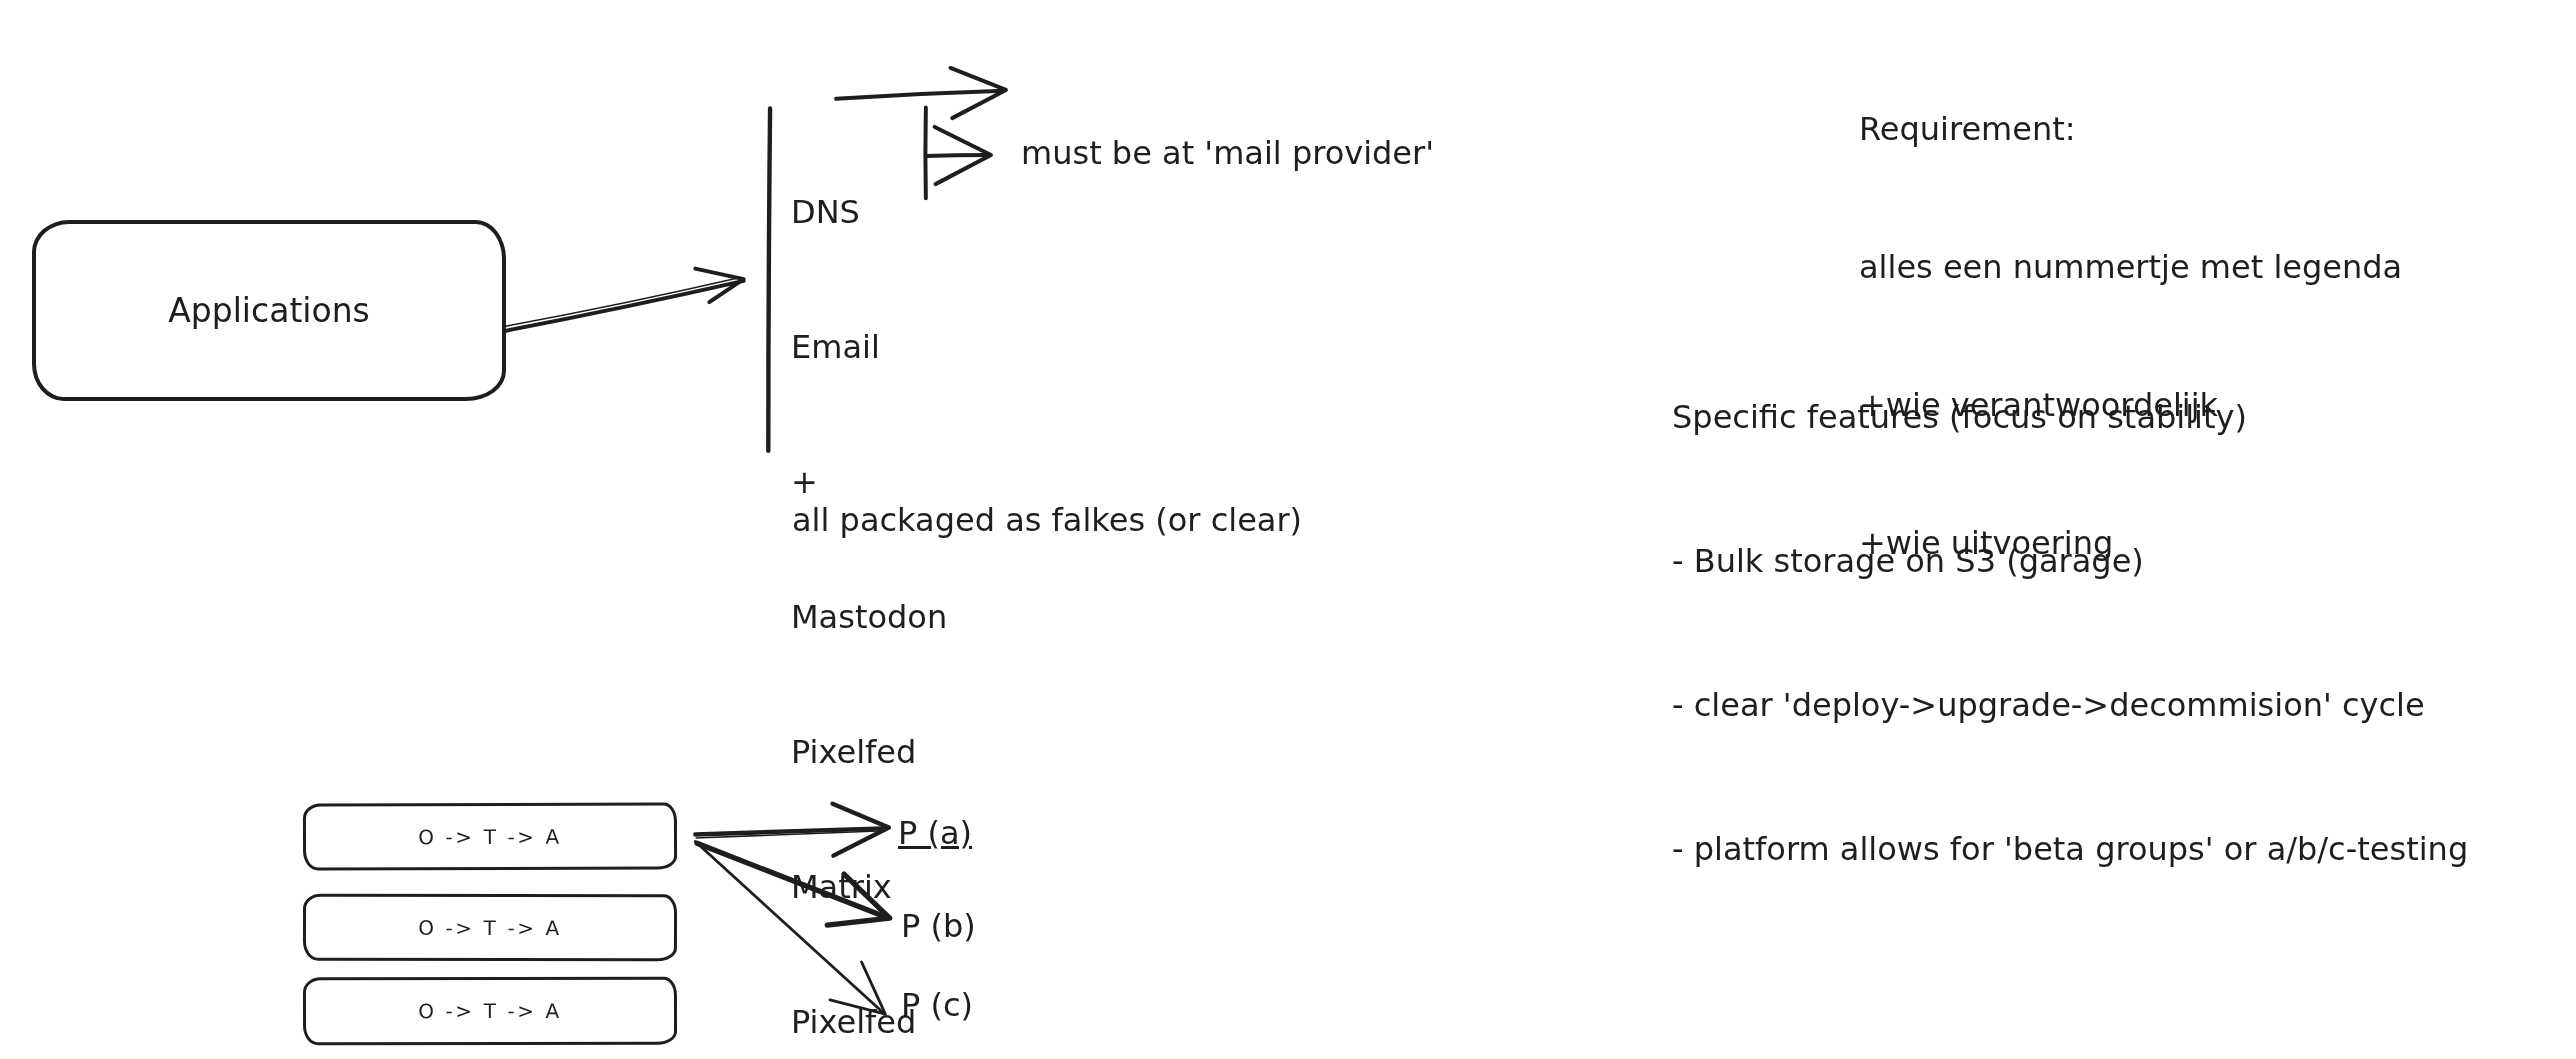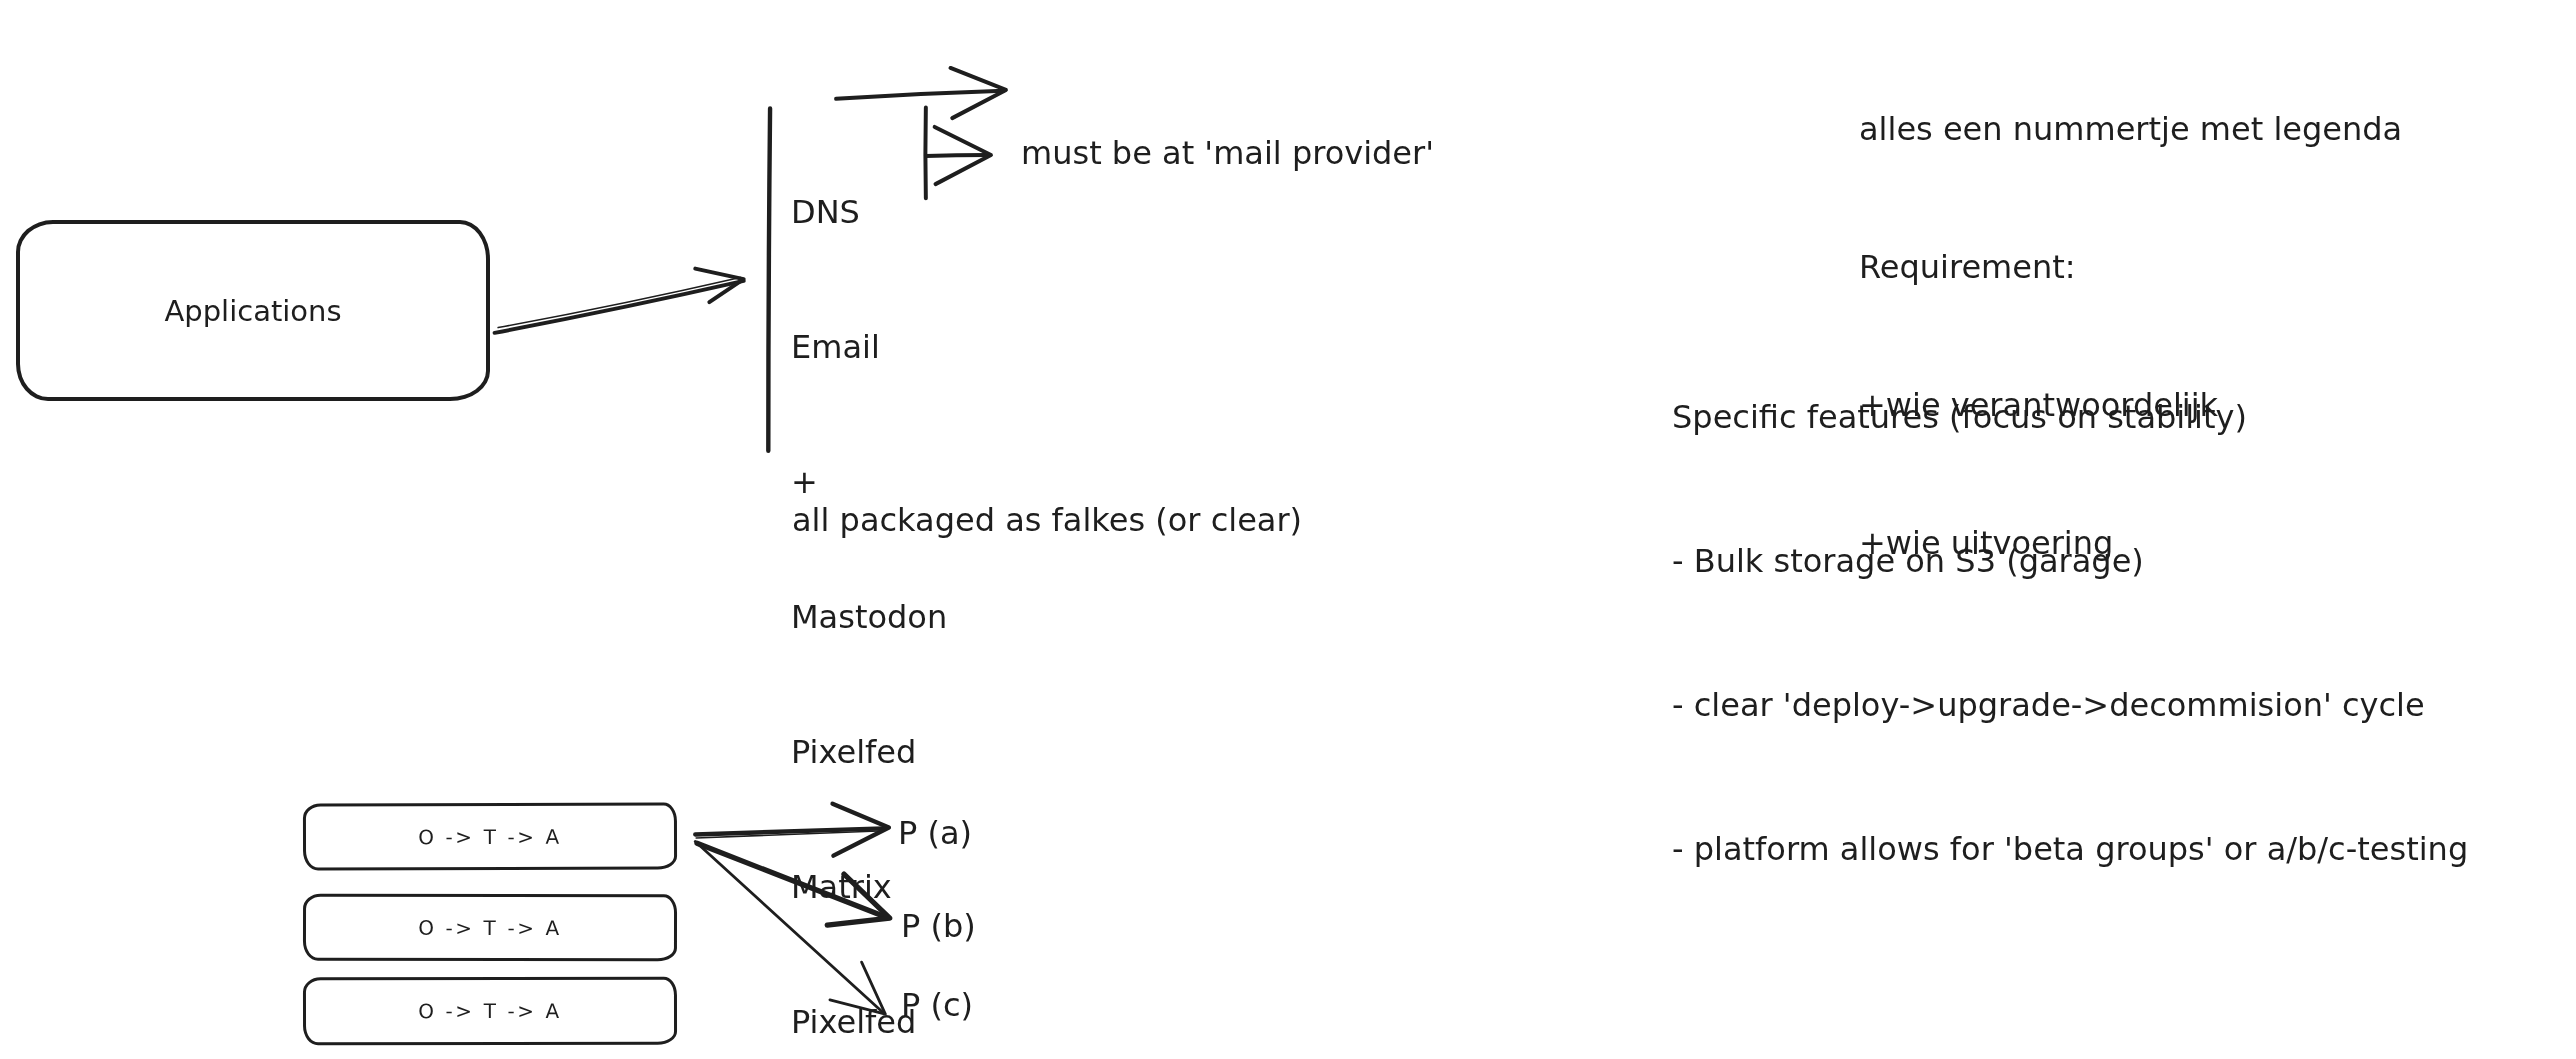--- a/index.html
+++ b/index.html
@@ -31,25 +31,25 @@
   .hand-box {
     position: absolute;
     border: 3.5px solid #1e1e1e;
     background: #ffffff;
     display: flex;
     align-items: center;
     justify-content: center;
     box-sizing: border-box;
   }
   .app-box {
-    left: 16px; top: 220px;
+    left: 32px; top: 220px;
     width: 474px; height: 181px;
     border-radius: 37px 30px 40px 32px / 32px 39px 30px 37px;
     border-width: 4.4px;
-    font-size: 29px;
+    font-size: 33px;
   }
   .pipe-box {
     left: 303px;
     width: 374px; height: 67px;
     border-radius: 17.6px 13.2px 19.4px 15px / 15px 18.5px 13.2px 19.4px;
     font-size: 20px;
   }
   .pipe-box .pipe-label { letter-spacing: 2.6px; }
   .pipe-box-1 { top: 803px; transform: rotate(-0.15deg); }
   .pipe-box-2 { top: 894px; transform: rotate(0.1deg); }
@@ -79,21 +79,21 @@
   .feat-note {
     left: 1672px; top: 297px;
     line-height: 48px;
   }
   .p-label {
     position: absolute;
     font-size: 32px;
     line-height: 44px;
     white-space: pre;
   }
-  .p-label-a { left: 898px; top: 811px; }
+  .p-label-a { left: 898px; top: 811px; text-decoration: underline; }
   .p-label-b { left: 901px; top: 892px; margin-top: 12px; }
   .p-label-c { left: 901px; top: 983px; }
 </style>
 </head>
 <body>
 
 <div id="canvas">
 
   <svg id="strokes" viewBox="0 0 2927 1204" xmlns="http://www.w3.org/2000/svg">
 
@@ -149,22 +149,22 @@
     <div>Matrix</div>
     <div>Pixelfed</div>
     
   </div>
 
   <div class="note mail-note">must be at 'mail provider'</div>
 
   <div class="note packaged-note">all packaged as falkes (or clear)</div>
 
   <div class="note req-note">
+    <div>Requirement:</div>
     <div>alles een nummertje met legenda</div>
-    <div>Requirement:</div>
     <div>+wie verantwoordelijk</div>
     <div>+wie uitvoering</div>
   </div>
 
   <div class="note feat-note">
     <div>Specific features (focus on stability)</div>
     <div>- Bulk storage on S3 (garage)</div>
     <div>- clear 'deploy-&gt;upgrade-&gt;decommision' cycle</div>
     <div>- platform allows for 'beta groups' or a/b/c-testing</div>
   </div>

